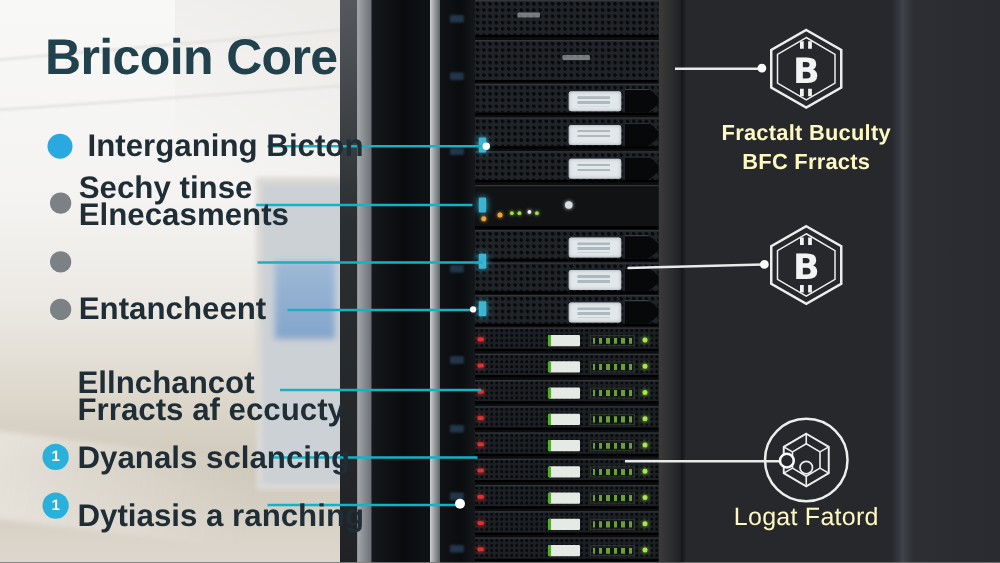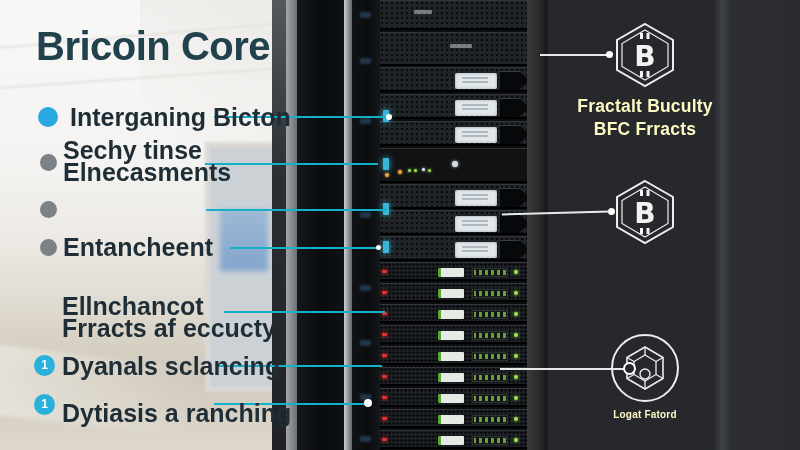--- a/index.html
+++ b/index.html
@@ -53,21 +53,21 @@
   .led-r { position:absolute; width:5px; height:3px; background:#e23030; box-shadow:0 0 4px #ff4040; border-radius:1px; }
   .drive-cyan { position:absolute; width:6px; height:12px; background:#3fc6e8; box-shadow:0 0 6px #3fc6e8; opacity:.9; border-radius:1px; }
   .micro-label { position:absolute; height:4px; background:#c7ccd0; opacity:.55; border-radius:1px; }
   .ctl-dot { position:absolute; border-radius:50%; }
 
   
   #rpanel { position:absolute; left:545px; top:0; width:255px; height:450px; z-index:2;
     background:linear-gradient(90deg,#121416 0px,#26282c 4px,#26282c 168px,#34373d 174px,#40444a 177px,#2c2e33 186px,#292b30 255px); }
   .feat-text { position:absolute; left:545px; width:200px; text-align:center; color:#fef9c3;
     font-weight:bold; font-size:17.5px; line-height:23px; z-index:5; letter-spacing:.2px; }
-  .feat-text.small { font-size:10px; font-weight:bold; }
+  .feat-text.small { font-size:20px; font-weight:normal; }
   .icon-wrap { position:absolute; z-index:5; }
 
   
   .cline { position:absolute; height:2px; background:#13b2c8; z-index:6; }
   .wline { position:absolute; height:2px; background:#e9eaea; z-index:6; }
   .wdot { position:absolute; border-radius:50%; background:#ffffff; z-index:7; }
   .wring { position:absolute; width:13px; height:13px; border:2.5px solid #ffffff; border-radius:50%; background:#26282c; z-index:7; }
 
   
   #title { position:absolute; left:36px; top:24px; font-size:40px; font-weight:bold; color:#21424d;

